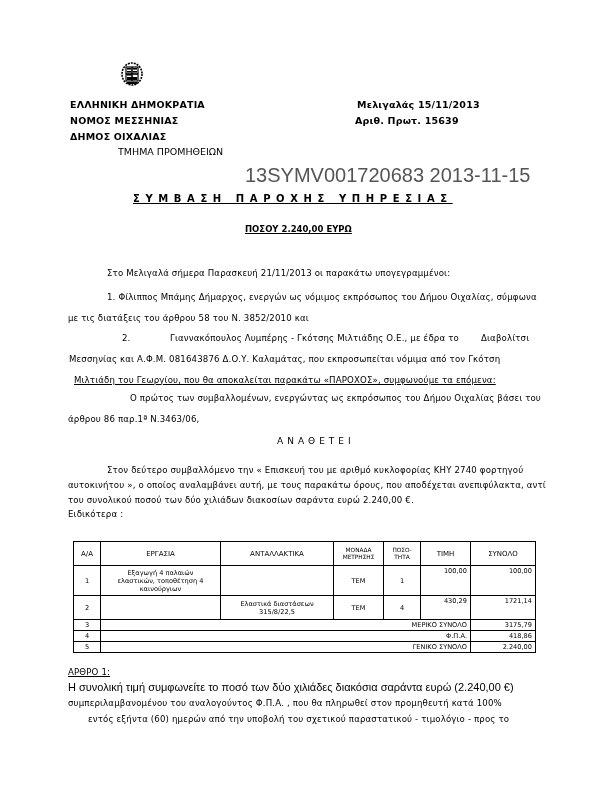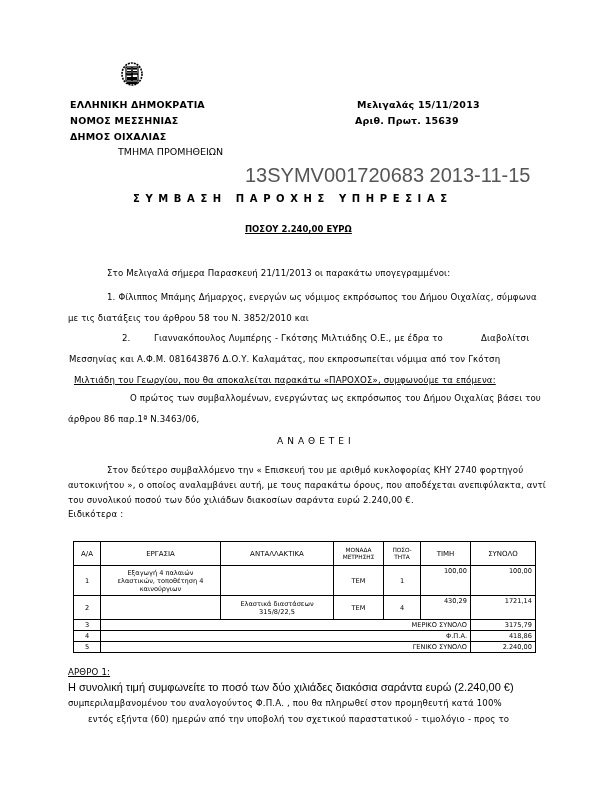--- a/index.html
+++ b/index.html
@@ -3,21 +3,21 @@
 <meta charset="utf-8">
 <style>
   html, body { margin: 0; padding: 0; background: #ffffff; }
   body { width: 612px; height: 792px; position: relative; overflow: hidden; color: #000; font-family: "DejaVu Sans", sans-serif; }
   .abs { position: absolute; white-space: nowrap; }
   .hdr-bold { font-family: "DejaVu Sans", sans-serif; font-weight: bold; font-size: 9.5px; letter-spacing: 0.2px; }
   .hdr-reg { font-family: "DejaVu Sans", sans-serif; font-size: 9.5px; margin-left: 48px; }
   .body-txt { font-family: "DejaVu Sans", sans-serif; font-size: 8.6px; letter-spacing: 0.15px; }
   .body-lg { font-family: "Liberation Sans", sans-serif; font-size: 11px; }
   .stamp { font-family: "Liberation Sans", sans-serif; font-size: 20px; color: #555; letter-spacing: 0px; }
-  .title { font-family: "DejaVu Sans", sans-serif; font-weight: bold; font-size: 10px; letter-spacing: 5.6px; }
+  .title { font-family: "DejaVu Sans", sans-serif; font-weight: bold; font-size: 10px; text-decoration: underline; letter-spacing: 5.6px; }
   .amount { font-family: "DejaVu Sans", sans-serif; font-weight: bold; font-size: 8.5px; text-decoration: underline; }
   .center-title { font-family: "DejaVu Sans", sans-serif; font-size: 9px; letter-spacing: 4px; }
   .emblem { position: absolute; left: 121px; top: 62px; width: 22px; height: 24px; }
 
   table.items { position: absolute; left: 73px; top: 541px; border-collapse: collapse; font-family: "DejaVu Sans", sans-serif; font-size: 6.6px; }
   table.items td { border: 1px solid #000; padding: 0 3px; vertical-align: middle; line-height: 8px; }
   table.items .c { text-align: center; }
   table.items .r { text-align: right; }
   table.items tr.h td { height: 23px; font-size: 7px; }
   table.items tr.h td.small { font-size: 5.8px; line-height: 7px; }
@@ -55,21 +55,21 @@
 <div class="abs stamp" style="left:245px; top:164px;">13SYMV001720683 2013-11-15</div>
 
 <div class="abs title" style="left:133px; top:193px;">ΣΥΜΒΑΣΗ   ΠΑΡΟΧΗΣ  ΥΠΗΡΕΣΙΑΣ</div>
 <div class="abs amount" style="left:245px; top:224px;">ΠΟΣΟΥ 2.240,00 ΕΥΡΩ</div>
 
 <div class="abs body-txt" style="left:107px; top:268px;">Στο Μελιγαλά σήμερα Παρασκευή   21/11/2013  οι παρακάτω υπογεγραμμένοι:</div>
 <div class="abs body-txt" style="left:107px; top:292px;text-align:right;">1.  Φίλιππος Μπάμης Δήμαρχος, ενεργών ως νόμιμος εκπρόσωπος του Δήμου Οιχαλίας, σύμφωνα</div>
 <div class="abs body-txt" style="left:68px; top:313px;">με τις διατάξεις του άρθρου 58 του Ν. 3852/2010 και</div>
 
 <div class="abs body-txt" style="left:122px; top:333px;">2.</div>
-<div class="abs body-txt" style="left:154px; top:333px;">Γιαννακόπουλος Λυμπέρης  - Γκότσης Μιλτιάδης Ο.Ε., με έδρα το</div>
+<div class="abs body-txt" style="left:170px; top:333px;">Γιαννακόπουλος Λυμπέρης  - Γκότσης Μιλτιάδης Ο.Ε., με έδρα το</div>
 <div class="abs body-txt" style="left:481px; top:333px;">Διαβολίτσι</div>
 <div class="abs body-txt" style="left:69px; top:354px;">Μεσσηνίας και Α.Φ.Μ. 081643876 Δ.Ο.Υ. Καλαμάτας, που εκπροσωπείται νόμιμα από τον Γκότση</div>
 <div class="abs body-txt" style="left:74px; top:375px;text-decoration:underline;">Μιλτιάδη του Γεωργίου, που θα αποκαλείται παρακάτω «ΠΑΡΟΧΟΣ», συμφωνούμε τα επόμενα:</div>
 
 <div class="abs body-txt" style="left:130px; top:393px;">Ο πρώτος των συμβαλλομένων, ενεργώντας ως εκπρόσωπος του Δήμου Οιχαλίας βάσει του</div>
 <div class="abs body-txt" style="left:68px; top:414px;">άρθρου 86 παρ.1ª Ν.3463/06,</div>
 <div class="abs center-title" style="left:277px; top:436px;">ΑΝΑΘΕΤΕΙ</div>
 
 <div class="abs body-txt" style="left:107px; top:465px;">Στον δεύτερο συμβαλλόμενο την « Επισκευή του με αριθμό κυκλοφορίας ΚΗΥ  2740 φορτηγού</div>
 <div class="abs body-txt" style="left:68px; top:480px;">αυτοκινήτου », ο οποίος αναλαμβάνει αυτή, με τους παρακάτω όρους, που αποδέχεται ανεπιφύλακτα, αντί</div>

